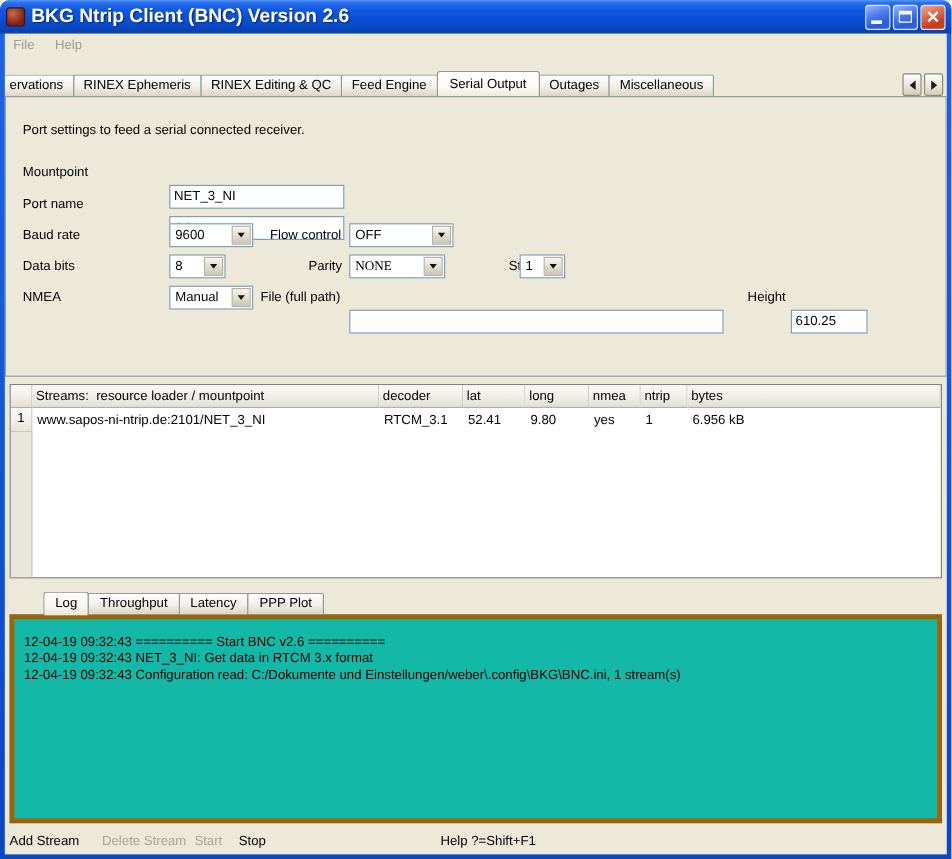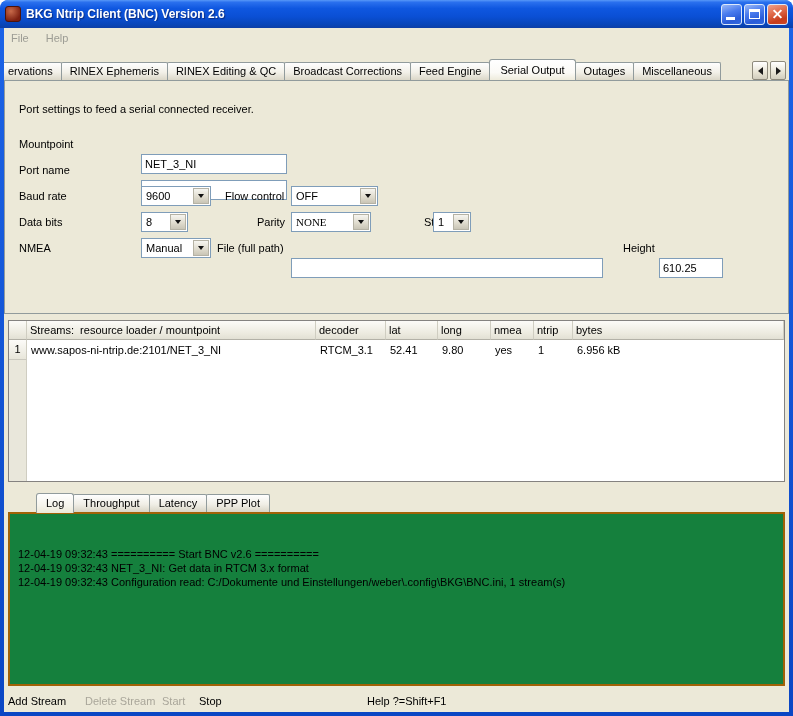--- a/index.html
+++ b/index.html
@@ -7,21 +7,21 @@
   body { font-family: "Liberation Sans", "DejaVu Sans", sans-serif; font-size: 11px; color: #000; position: relative; background: #fff; }
 
   
   .frame { position: absolute; left: 0; top: 0; width: 793px; height: 716px;
            background: linear-gradient(180deg, #1c64e8, #0a46c4); border-radius: 8px 8px 0 0; overflow: hidden; }
   .titlebar { position: absolute; top: 0; left: 0; right: 0; height: 28px; border-radius: 8px 8px 0 0;
               background: linear-gradient(180deg, #5898f8 0%, #2a70ee 8%, #0f57e0 30%, #0a4fd4 60%, #0845b8 88%, #0d3fa6 100%);
               display: flex; align-items: center; padding: 0 5px; }
   .app-icon { width: 16px; height: 16px; margin-right: 5px; border-radius: 3px; flex: none;
               background: radial-gradient(circle at 35% 30%, #c86a4a, #7c1f10 75%); border: 1px solid #4d130a; }
-  .title-text { color: #fff; font-weight: bold; font-size: 12px; flex: 1; white-space: nowrap; overflow: hidden;
+  .title-text { color: #fff; font-weight: bold; font-size: 16px; flex: 1; white-space: nowrap; overflow: hidden;
                 text-shadow: 1px 1px 1px rgba(10,40,120,.9); }
   .winbtns { display: flex; gap: 2px; }
   .winbtn { width: 21px; height: 21px; border: 1px solid #dce9fb; border-radius: 3px; position: relative; }
   .btn-min, .btn-max { background: linear-gradient(160deg, #9ab8f6 0%, #4a7cee 40%, #2a5cd8 75%, #3168e0 100%); }
   .btn-close { background: linear-gradient(160deg, #f0a28c 0%, #e06a4a 40%, #c63c1c 75%, #d04826 100%); }
   .glyph-min { position: absolute; left: 4px; bottom: 4px; width: 9px; height: 3px; background: #fff; }
   .glyph-max { position: absolute; left: 4px; top: 4px; width: 11px; height: 10px; border: 1px solid #fff; border-top: 3px solid #fff; }
   .x1, .x2 { position: absolute; left: 4px; top: 8px; width: 11px; height: 2px; background: #fff; }
   .x1 { transform: rotate(45deg); } .x2 { transform: rotate(-45deg); }
 
@@ -89,22 +89,22 @@
   .t-fill .gutter { background: #e9e7db; border-right: 1px solid #cfcdc1; height: 100%; }
 
   
   .logtabs { position: absolute; left: 4px; top: 464px; height: 20px; display: flex; align-items: flex-end; z-index: 3; margin-left: 28px; }
   .btab { height: 18px; line-height: 17px; padding: 0 9px; white-space: nowrap; cursor: default;
           background: linear-gradient(180deg, #fefefe, #f0eee6 55%, #d9d5c6);
           border: 1px solid #919b9c; border-bottom: none; border-radius: 2px 2px 0 0; }
   .btab + .btab { margin-left: -1px; }
   .btab.selected { height: 20px; line-height: 19px; margin-bottom: -1px; z-index: 4; position: relative;
                    background: linear-gradient(180deg, #fff, #f6f4ec 60%, #ece9d8); border-radius: 3px 3px 0 0; }
-  .logarea { position: absolute; left: 4px; top: 484px; width: 777px; height: 174px; background: #15803d;
-             border: 2px solid #a16207; padding: 33px 6px 4px 8px; overflow: hidden; z-index: 1; }
+  .logarea { position: absolute; left: 4px; top: 484px; width: 777px; height: 174px; background: #14b8a6;
+             border: 4px solid #a16207; padding: 12px 6px 4px 8px; overflow: hidden; z-index: 1; }
   .logline { line-height: 14px; white-space: pre; }
 
   
   .footer { position: absolute; left: 0; top: 660px; width: 785px; height: 24px; }
   .fbtn, .fhelp { position: absolute; top: 6px; line-height: 14px; cursor: default; white-space: nowrap; }
   .fbtn.disabled { color: #a9a69a; }
 </style>
 </head>
 <body>
 
@@ -131,21 +131,20 @@
 
     <div class="menubar">
       <span class="menu-item">File</span>
       <span class="menu-item">Help</span>
     </div>
 
     <div class="tabbar">
       <div class="tab first">ervations</div>
       <div class="tab">RINEX Ephemeris</div>
       <div class="tab">RINEX Editing &amp; QC</div>
-      <div class="tab">Broadcast Corrections</div>
       <div class="tab">Feed Engine</div>
       <div class="tab selected">Serial Output</div>
       <div class="tab">Outages</div>
       <div class="tab">Miscellaneous</div>
     </div>
     <div class="tab-scroll" style="position:absolute; top:33px; right:3px;">
       <div class="scrollbtn">
           <i class="tri-left"></i>
         </div>
       <div class="scrollbtn">

